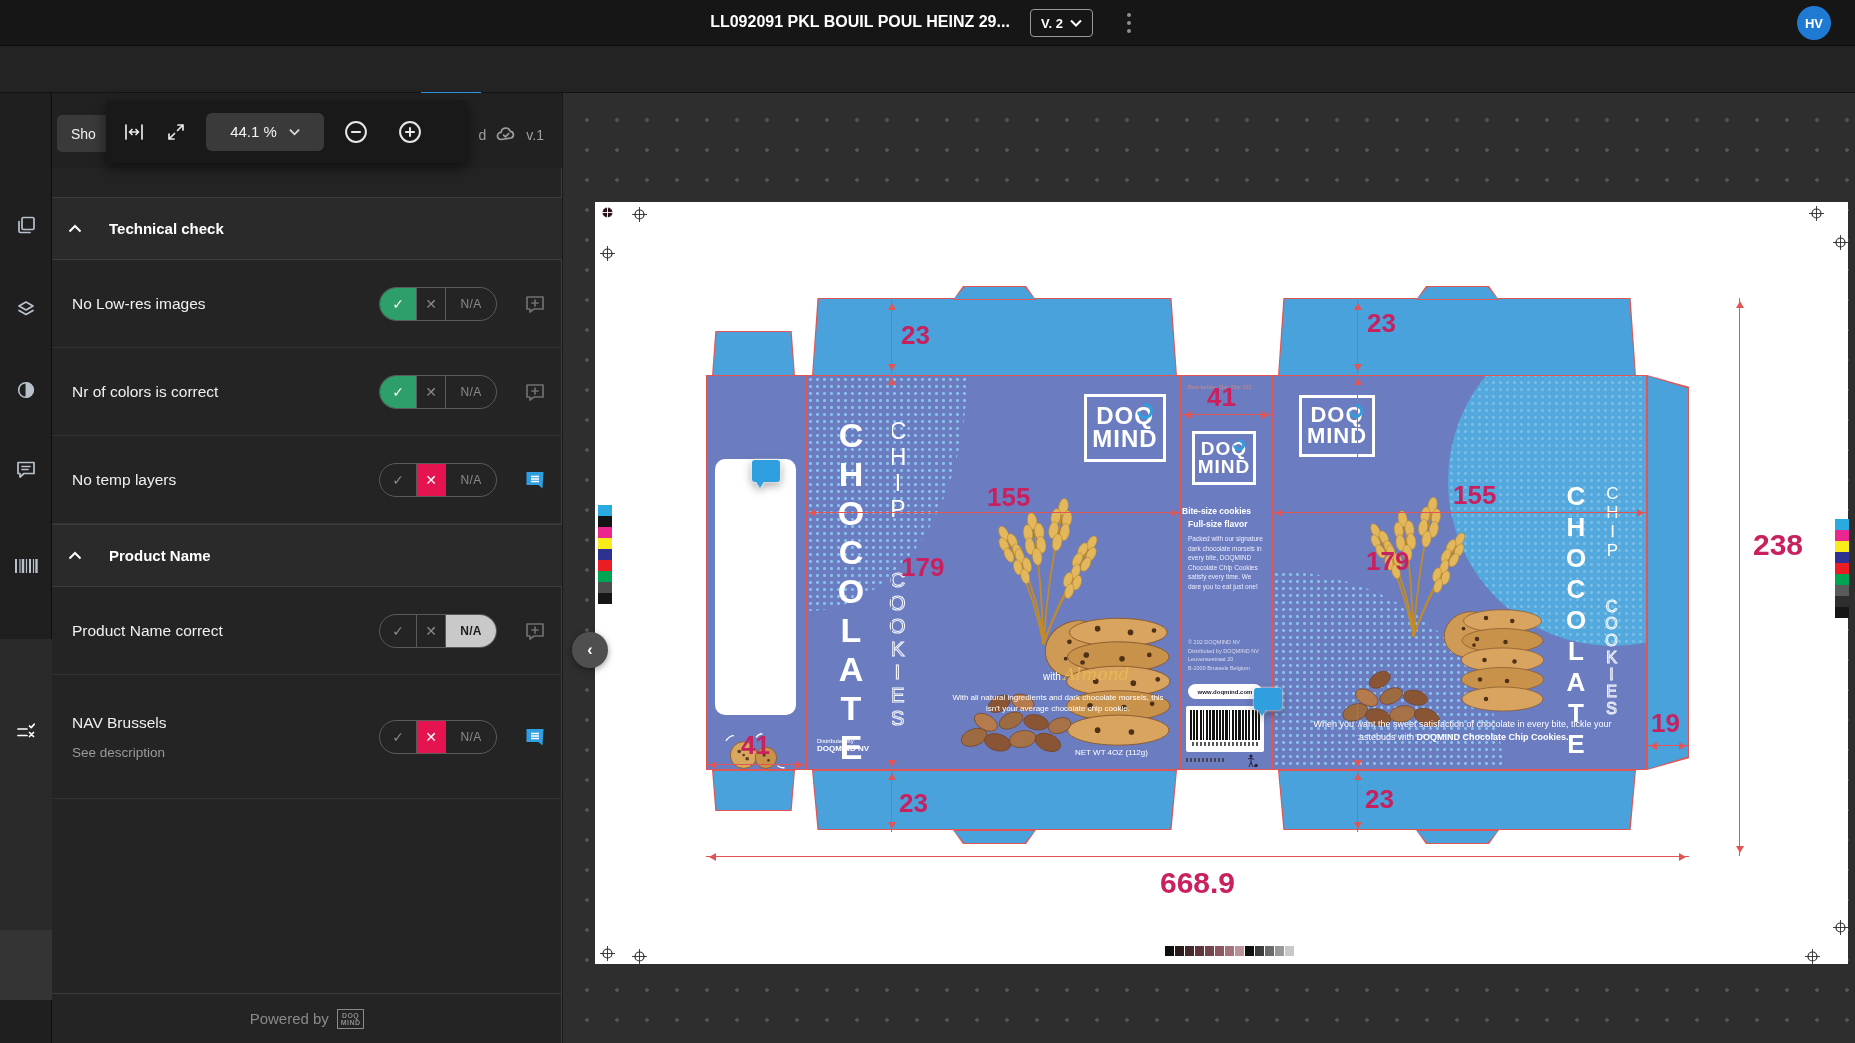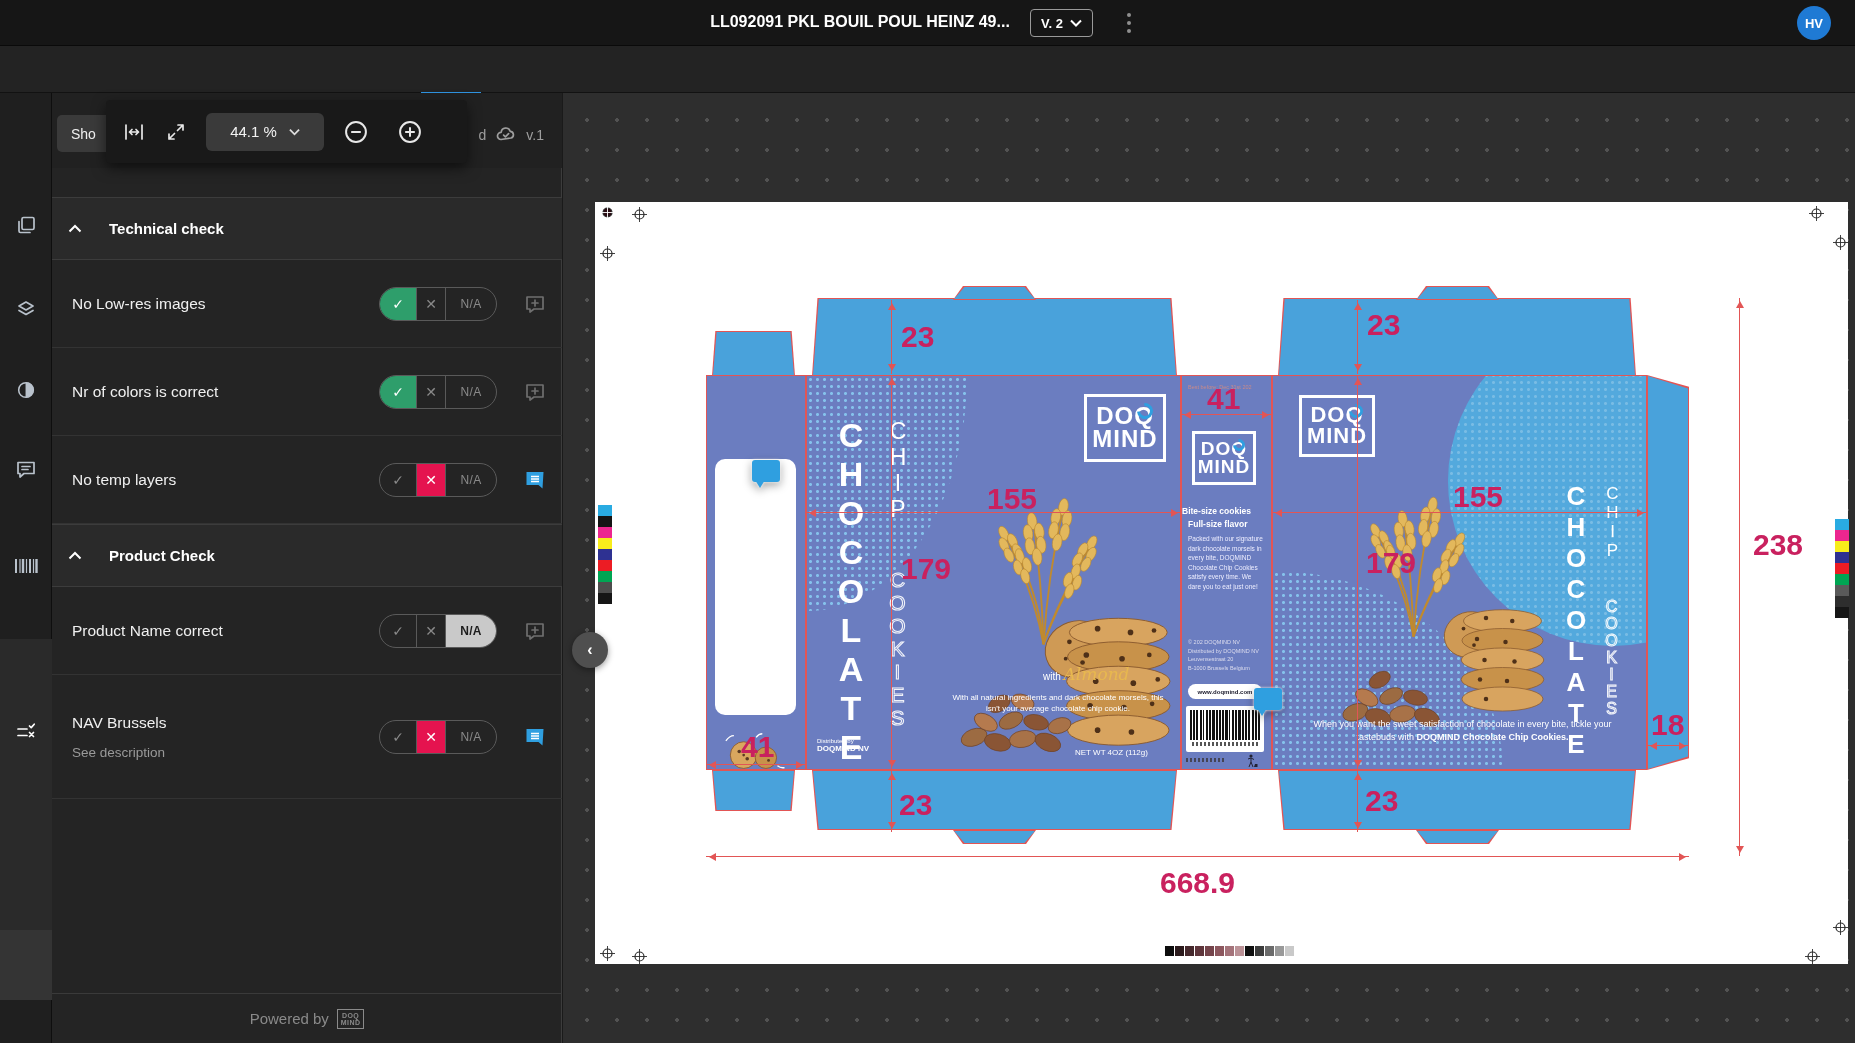--- a/index.html
+++ b/index.html
@@ -84,21 +84,21 @@
   .flap > i { position:absolute; inset:1px; background:#49a2db; display:block; }
   .halftone { background-image:radial-gradient(rgba(135,198,238,.95) 1.3px, transparent 1.6px); background-size:7px 7px; }
   .htwhiteish { background-image:radial-gradient(rgba(255,255,255,.22) 1.3px, transparent 1.6px); background-size:7px 7px; }
 
   .vtext { writing-mode:vertical-rl; text-orientation:upright; color:#fff; }
   .voutline { color:transparent; -webkit-text-stroke:1.1px rgba(255,255,255,.9); }
 
   .dqlogo { position:absolute; border:3px solid #fff; color:#fff; font-weight:700; text-align:center; line-height:.95; letter-spacing:1px; }
   .qring { position:absolute; border:3px solid #2f9fe0; border-left-color:transparent; border-radius:50%; transform:rotate(40deg); }
 
-  .dim-label { position:absolute; color:#c9215f; font-weight:700; font-size:30px; white-space:nowrap; }
+  .dim-label { position:absolute; color:#c9215f; font-weight:700; font-size:26px; white-space:nowrap; }
   .dimv { position:absolute; width:0; border-left:1.5px solid #e25555; }
   .dimh { position:absolute; height:0; border-top:1.5px solid #e25555; }
   .dimv::before { content:""; position:absolute; left:-4.5px; top:-1px; border:4px solid transparent; border-bottom:7px solid #e25555; }
   .dimv::after  { content:""; position:absolute; left:-4.5px; bottom:-1px; border:4px solid transparent; border-top:7px solid #e25555; }
   .dimh::before { content:""; position:absolute; top:-4.5px; left:-1px; border:4px solid transparent; border-right:7px solid #e25555; }
   .dimh::after  { content:""; position:absolute; top:-4.5px; right:-1px; border:4px solid transparent; border-left:7px solid #e25555; }
 
   .pin { position:absolute; filter:drop-shadow(0 0 1.5px #fff) drop-shadow(0 3px 4px rgba(0,0,0,.35)); z-index:30; }
   .pin b { display:block; width:28px; height:22px; background:#2f9fe0; border-radius:3px; }
   .pin i { position:absolute; left:3px; top:20px; width:0; height:0; border:5px solid transparent; border-top:8px solid #2f9fe0; }
@@ -111,21 +111,21 @@
   .barcode { position:absolute; background:#fff; border-radius:2px; }
   .barcode .bars { position:absolute; left:4px; right:4px; top:4px; height:30px;
     background:repeating-linear-gradient(90deg,#111 0 1.5px,transparent 1.5px 3px,#111 3px 5.5px,transparent 5.5px 6.5px); }
   .barcode .num { position:absolute; left:6px; right:6px; top:36px; height:4px;
     background:repeating-linear-gradient(90deg,#555 0 2px,transparent 2px 4px); }
 </style>
 </head>
 <body>
 
 <div id="topbar">
-  <div id="title">LL092091 PKL BOUIL POUL HEINZ 49...</div>
+  <div id="title">LL092091 PKL BOUIL POUL HEINZ 29...</div>
   <div id="verbtn">
     <span>V. 2</span>
     <svg width="12" height="8" viewBox="0 0 12 8">
         <polyline points="1,1.5 6,6.5 11,1.5" fill="none" stroke="#fff" stroke-width="2"></polyline>
       </svg>
   </div>
   <div id="kebab">
       <i></i>
       <i></i>
       <i></i>
@@ -379,21 +379,21 @@
           <svg width="24" height="24" viewBox="0 0 24 24">
             <path d="M3.5 4h17v13h-12l-4 3.5z" fill="#2f9fe0" transform="scale(-1,1) translate(-24,0)"></path>
             <path d="M8 8.5h8 M8 11h8 M8 13.5h8" stroke="#fff" stroke-width="1.6"></path>
           </svg>
         </div>
     </div>
       <div class="band">
     <svg width="14" height="9" viewBox="0 0 14 9">
           <polyline points="1.5,7.5 7,2 12.5,7.5" fill="none" stroke="#fff" stroke-width="2"></polyline>
         </svg>
-    <span>Product Check</span>
+    <span>Product Name</span>
       </div>
       <div class="crow" style="min-height:88px">
       <div class="lbl">
         <div>Product Name correct</div>
 
       </div>
       <div class="toggle">
         <span class="tseg yes">✓</span>
         <span class="tseg no">✕</span>
         <span class="tseg na sel-na">N/A</span>
@@ -779,21 +779,21 @@
   <div class="dim-label" style="left:306px;top:350px">179</div>
   <div class="dimv" style="left:762px;top:173px;height:395px"></div>
   <div class="dim-label" style="left:771px;top:344px">179</div>
   <div class="dimv" style="left:296px;top:568px;height:62px"></div>
   <div class="dim-label" style="left:304px;top:586px">23</div>
   <div class="dimv" style="left:762px;top:568px;height:62px"></div>
   <div class="dim-label" style="left:770px;top:582px">23</div>
   <div class="dimh" style="left:111px;top:562px;width:100px"></div>
   <div class="dim-label" style="left:146px;top:528px">41</div>
   <div class="dimh" style="left:1052px;top:543px;width:42px"></div>
-  <div class="dim-label" style="left:1056px;top:506px">18</div>
+  <div class="dim-label" style="left:1056px;top:506px">19</div>
   <div class="dimv" style="left:1144px;top:96px;height:558px"></div>
   <div class="dim-label" style="left:1158px;top:326px;font-size:30px">238</div>
   <div class="dimh" style="left:111px;top:654px;width:983px"></div>
   <div class="dim-label" style="left:540px;top:664px;width:125px;text-align:center;font-size:30px">668.9</div>
 
   <div class="pin" style="left:157px;top:258px">
       <b></b>
       <i></i>
     </div>
   <div class="pin" style="left:659px;top:486px">

